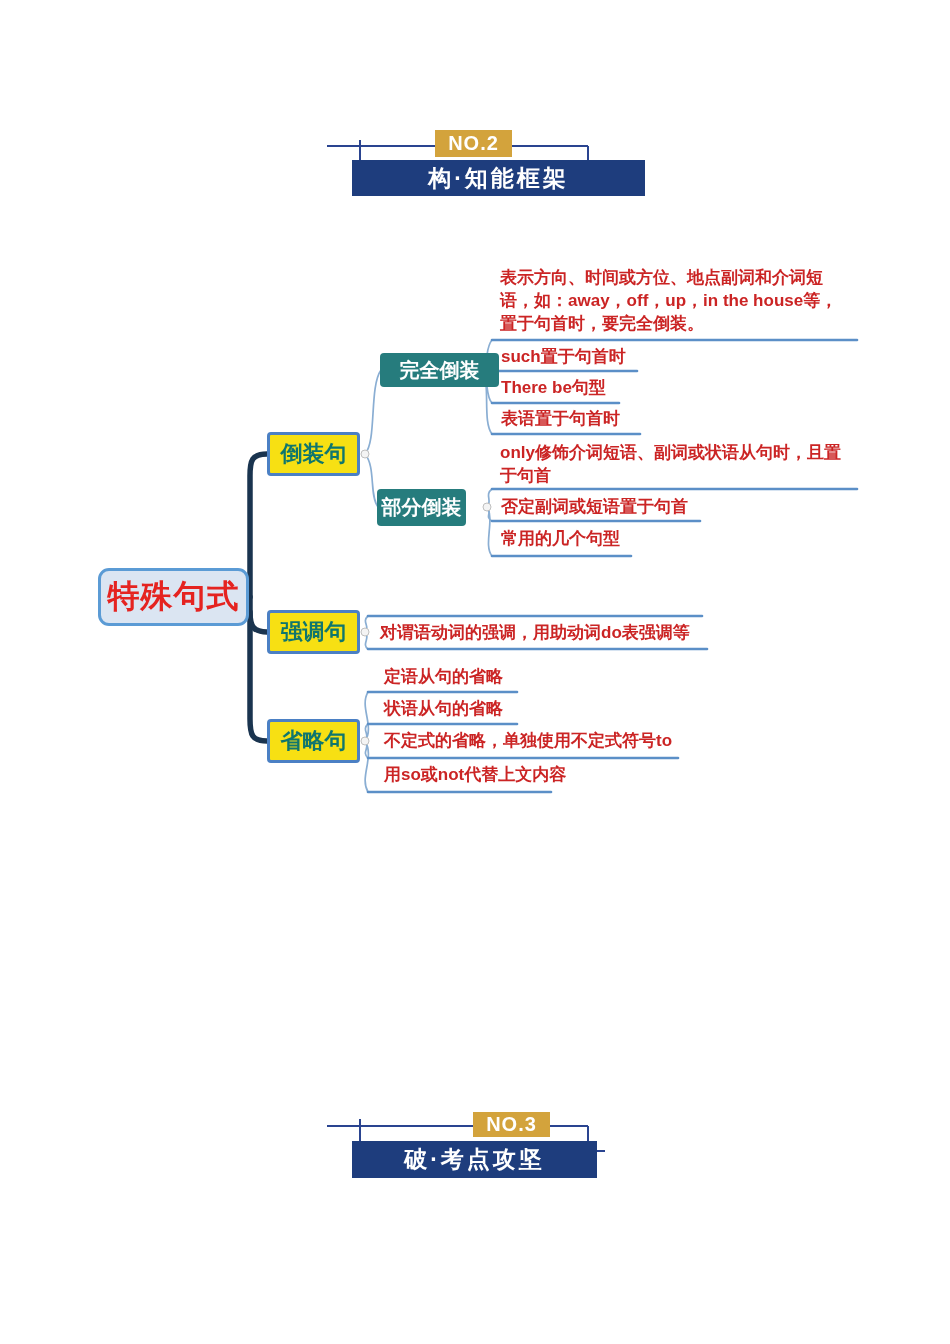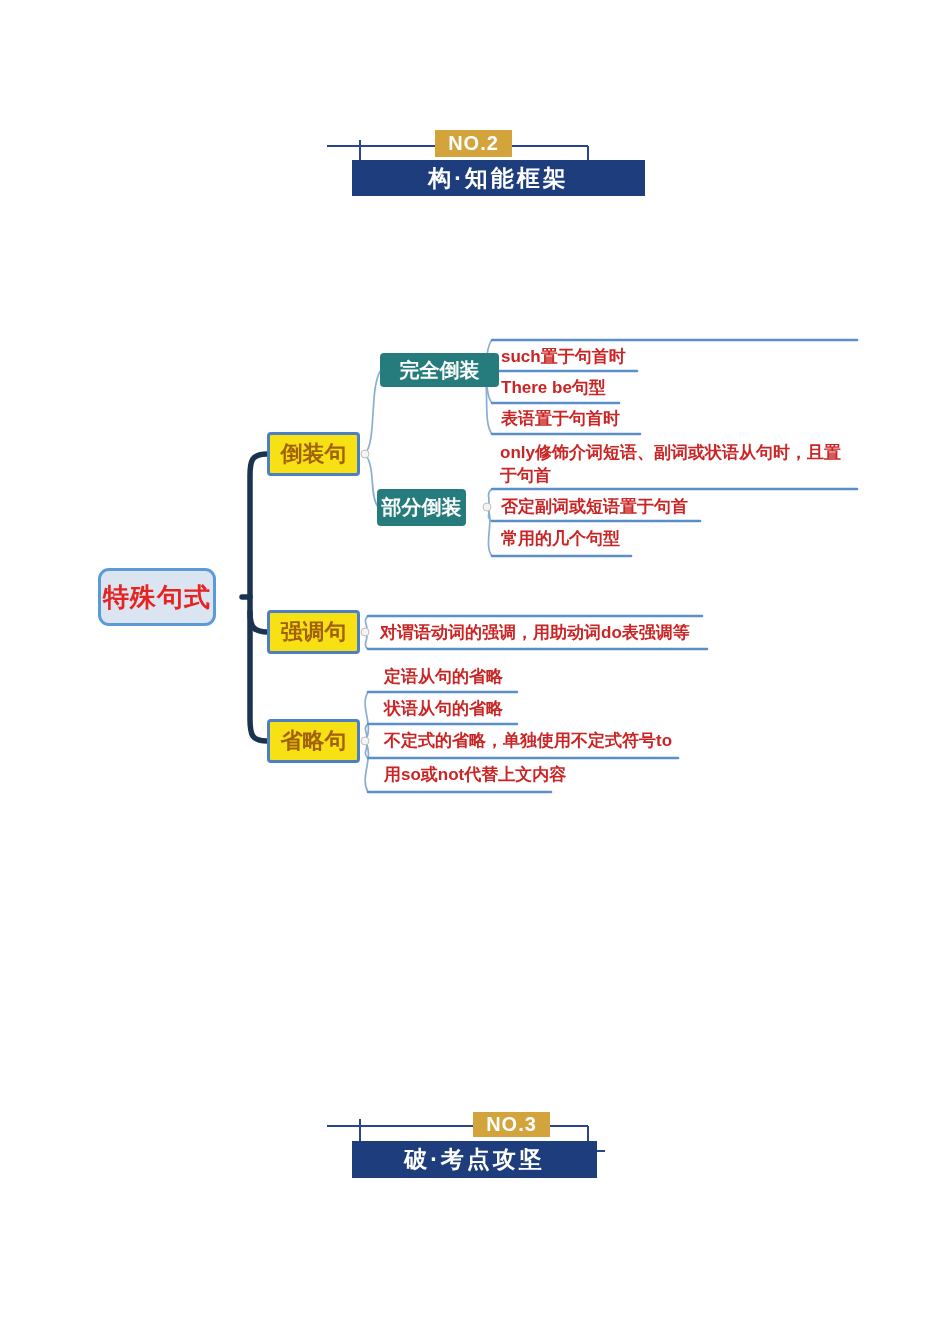--- a/index.html
+++ b/index.html
@@ -16,30 +16,30 @@
     letter-spacing:1px;
   }
   .sec-banner {
     position:absolute; z-index:3; background:#1e3d7d; color:#ffffff;
     font-weight:bold; font-size:23px; display:flex; align-items:center; justify-content:center;
     letter-spacing:3px;
   }
 
   
   .root-node {
-    position:absolute; z-index:2; left:98px; top:568px; width:118px; height:58px;
+    position:absolute; z-index:2; left:98px; top:568px; width:151px; height:58px;
     background:#dbe5f2; border:3.5px solid #5b9bd5; border-radius:11px; box-sizing:border-box;
     display:flex; align-items:center; justify-content:center;
-    color:#e52320; font-size:26px; font-weight:bold; letter-spacing:1px;
+    color:#e52320; font-size:32px; font-weight:bold; letter-spacing:1px;
   }
   .branch {
     position:absolute; z-index:2; width:93px; height:44px;
     background:#f7e013; border:3px solid #4b80c4; border-radius:4px; box-sizing:border-box;
     display:flex; align-items:center; justify-content:center;
-    color:#a16207; font-size:22px; font-weight:bold;
+    color:#0f766e; font-size:22px; font-weight:bold;
   }
   .subtopic {
     position:absolute; z-index:2; background:#267c7d; border-radius:4px; box-sizing:border-box;
     display:flex; align-items:center; justify-content:center;
     color:#ffffff; font-size:20px; font-weight:bold;
   }
   .leaf {
     position:absolute; z-index:2; color:#cb2424; font-size:17px; font-weight:600;
     line-height:22px; white-space:nowrap;
   }
@@ -120,20 +120,21 @@
 
   <div class="root-node">特殊句式</div>
 
   <div class="branch" style="left:267px;top:432px;">倒装句</div>
   <div class="branch" style="left:267px;top:610px;">强调句</div>
   <div class="branch" style="left:267px;top:719px;">省略句</div>
 
   <div class="subtopic" style="left:380px;top:353px;width:119px;height:34px;">完全倒装</div>
   <div class="subtopic" style="left:377px;top:489px;width:89px;height:37px;">部分倒装</div>
 
+  <div class="leaf wrap" style="left:500px;top:266px;width:352px;">表示方向、时间或方位、地点副词和介词短语，如：away，off，up，in the house等，置于句首时，要完全倒装。</div>
   <div class="leaf" style="left:501px;top:346px;">such置于句首时</div>
   <div class="leaf" style="left:501px;top:377px;">There be句型</div>
   <div class="leaf" style="left:501px;top:408px;">表语置于句首时</div>
 
   <div class="leaf wrap" style="left:500px;top:441px;width:352px;">only修饰介词短语、副词或状语从句时，且置于句首</div>
   <div class="leaf" style="left:501px;top:496px;">否定副词或短语置于句首</div>
   <div class="leaf" style="left:501px;top:528px;">常用的几个句型</div>
 
   <div class="leaf" style="left:380px;top:622px;">对谓语动词的强调，用助动词do表强调等</div>
 

